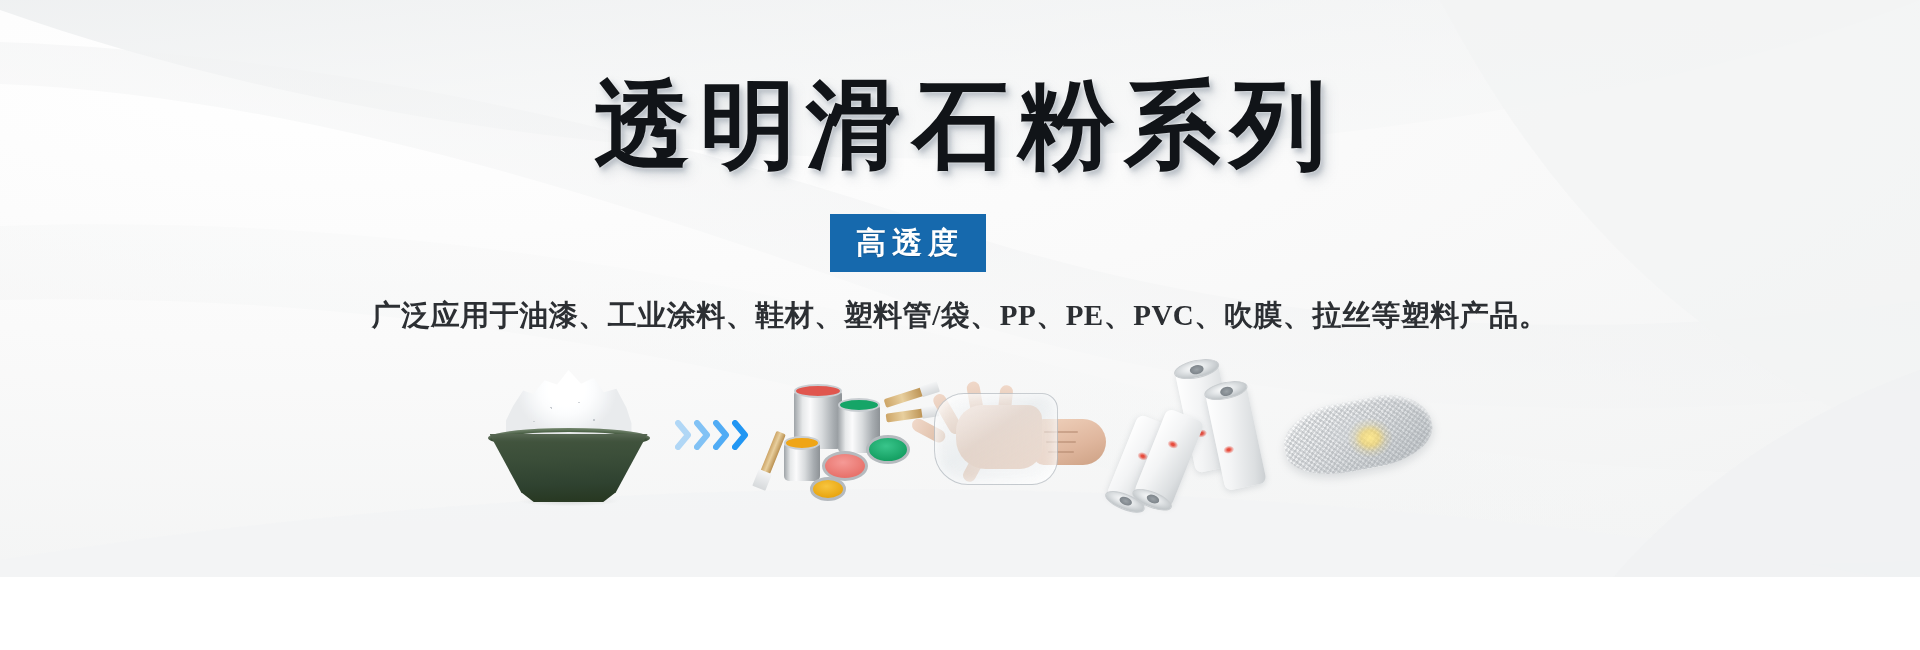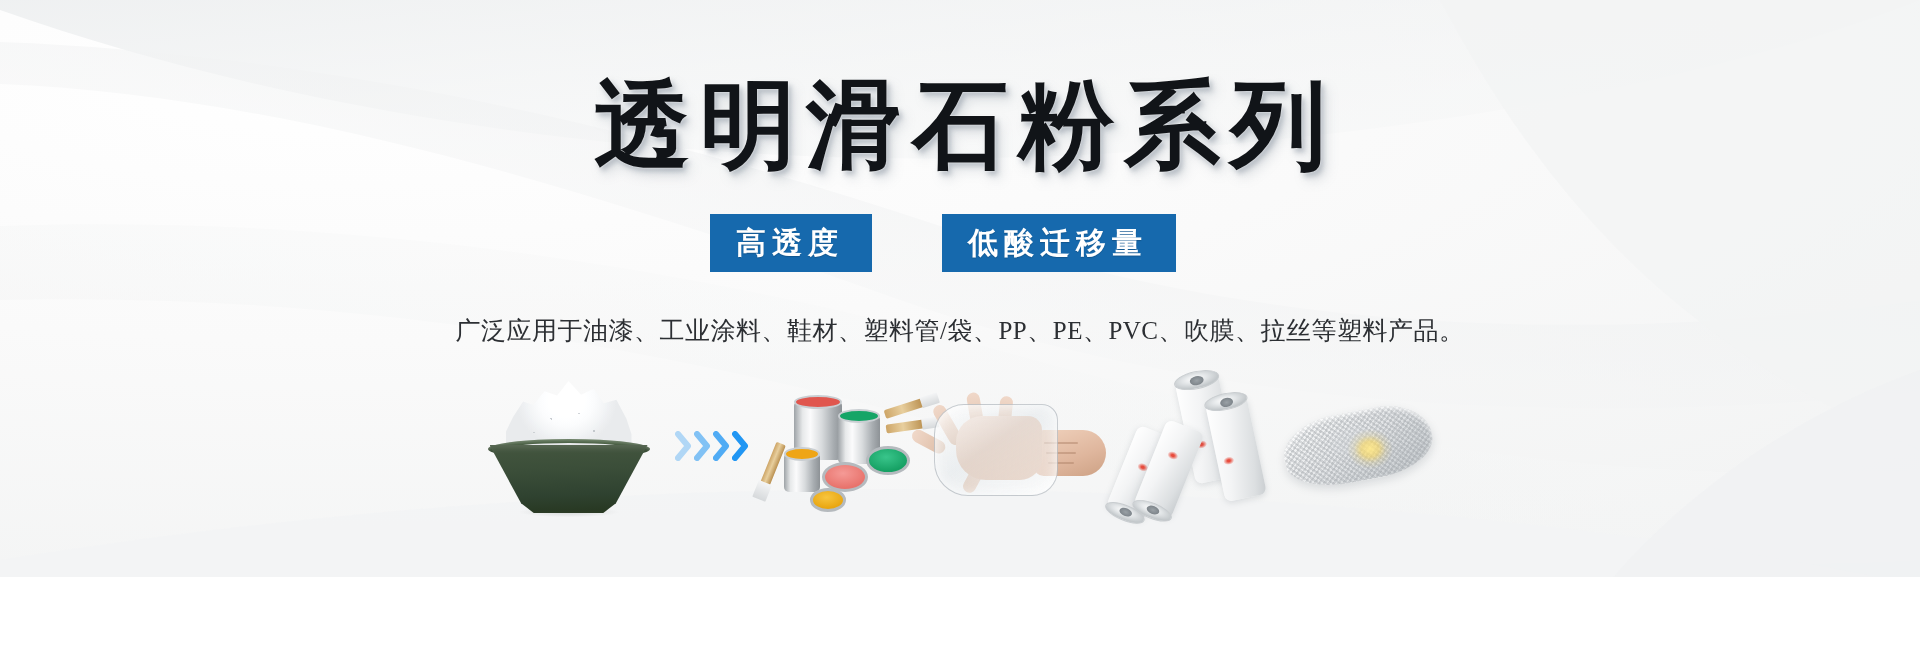--- a/index.html
+++ b/index.html
@@ -64,32 +64,32 @@
     gap:0px;
     white-space:nowrap;
   }
   .badge {
     background:#1669ad;
     color:#ffffff;
     font-family:"Liberation Serif", serif;
     font-weight:bold;
     font-size:30px;
     letter-spacing:6px;
-    padding:11px 28px 12px 26px;
+    padding:11px 22px 12px 26px;
     line-height:1.18;
     text-shadow:0 1px 1px rgba(0,0,0,0.18);
   }
   .badge-gap-a { width:70px; }
   .badge-gap-b { width:34px; }
 
   .desc {
-    margin-top:42px;
+    margin-top:24px;
     font-family:"Liberation Serif", serif;
-    font-weight:normal;
-    font-size:25px;
+    font-weight:bold;
+    font-size:29px;
     letter-spacing:0.5px;
     color:#2c2f33;
     white-space:nowrap;
   }
 
   
   .product-strip {
     margin-top:24px;
     display:flex;
     align-items:center;
@@ -335,21 +335,20 @@
     </svg>
   </div>
 
   <div class="content">
 
     <h1 class="headline">透明滑石粉系列</h1>
 
     <div class="badge-row">
       <span class="badge">高透度</span>
       <span class="badge-gap-a"></span>
-      <span class="badge">低酸迁移量</span>
       <span class="badge-gap-b"></span>
     </div>
 
     <p class="desc">广泛应用于油漆、工业涂料、鞋材、塑料管/袋、PP、PE、PVC、吹膜、拉丝等塑料产品。</p>
 
     <div class="product-strip">
 
       <div class="prod p-powder">
         <div class="bowl-wrap">
           <div class="bowl-shadow"></div>

